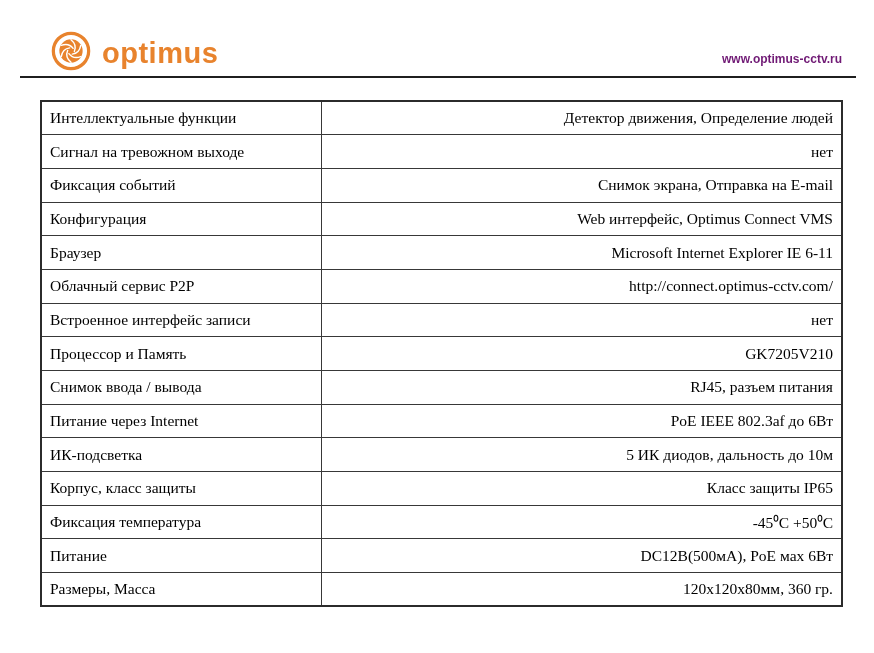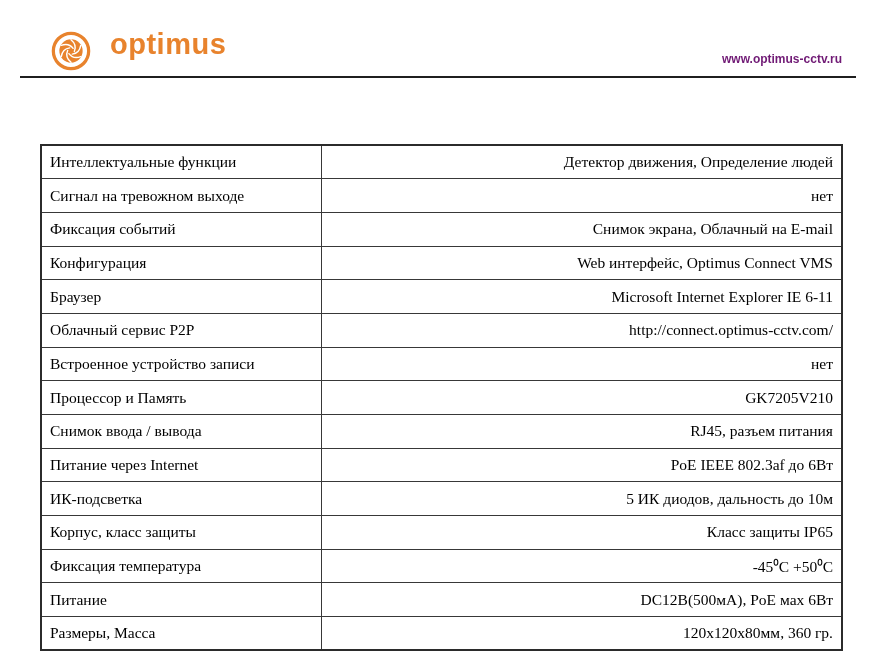--- a/index.html
+++ b/index.html
@@ -12,22 +12,22 @@
     overflow: hidden;
     font-family: "Liberation Serif", serif;
   }
 
   
   .logo {
     position: absolute;
     left: 50px;
     top: 30px;
     display: flex;
-    align-items: flex-start;
-    gap: 18px;
+    align-items: flex-end;
+    gap: 10px;
   }
   .logo-icon { width: 42px; height: 42px; display: block; }
   .logo-text {
     font-family: "Liberation Sans", sans-serif;
     font-size: 29px;
     font-weight: bold;
     letter-spacing: 0.5px;
     line-height: 1;
     padding-bottom: 4px;
   }
@@ -52,21 +52,20 @@
   
   .spec-table {
     position: absolute;
     left: 40px;
     top: 100px;
     width: 803px;
     border-collapse: collapse;
     table-layout: fixed;
     font-size: 15.5px;
     color: #000000;
-    margin-top: 44px;
   }
   .spec-table td {
     border: 1.6px solid #383838;
     height: 33.7px;
     vertical-align: middle;
     padding: 0 8px;
     overflow: hidden;
     white-space: nowrap;
   }
   .spec-table { border: 2.2px solid #2b2b2b; }
@@ -103,36 +102,36 @@
         <tr>
           <td class="col-label">Интеллектуальные функции</td>
           <td class="col-value">Детектор движения, Определение людей</td>
         </tr>
         <tr>
           <td class="col-label">Сигнал на тревожном выходе</td>
           <td class="col-value">нет</td>
         </tr>
         <tr>
           <td class="col-label">Фиксация событий</td>
-          <td class="col-value">Снимок экрана, Облачный на E-mail</td>
+          <td class="col-value">Снимок экрана, Отправка на E-mail</td>
         </tr>
         <tr>
           <td class="col-label">Конфигурация</td>
           <td class="col-value">Web интерфейс, Optimus Connect VMS</td>
         </tr>
         <tr>
           <td class="col-label">Браузер</td>
           <td class="col-value">Microsoft Internet Explorer IE 6-11</td>
         </tr>
         <tr>
           <td class="col-label">Облачный сервис P2P</td>
           <td class="col-value">http://connect.optimus-cctv.com/</td>
         </tr>
         <tr>
-          <td class="col-label">Встроенное устройство записи</td>
+          <td class="col-label">Встроенное интерфейс записи</td>
           <td class="col-value">нет</td>
         </tr>
         <tr>
           <td class="col-label">Процессор и Память</td>
           <td class="col-value">GK7205V210</td>
         </tr>
         <tr>
           <td class="col-label">Снимок ввода / вывода</td>
           <td class="col-value">RJ45, разъем питания</td>
         </tr>

